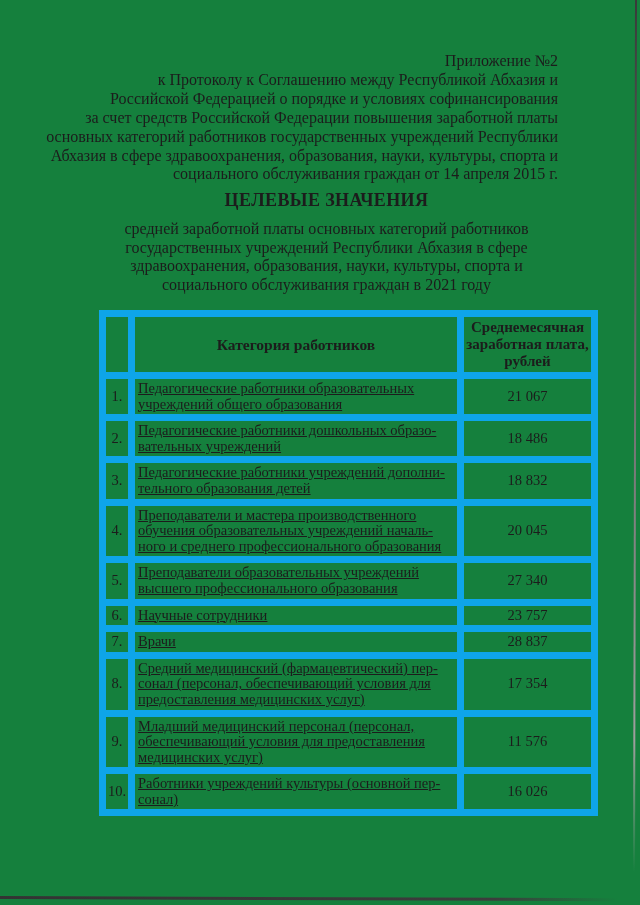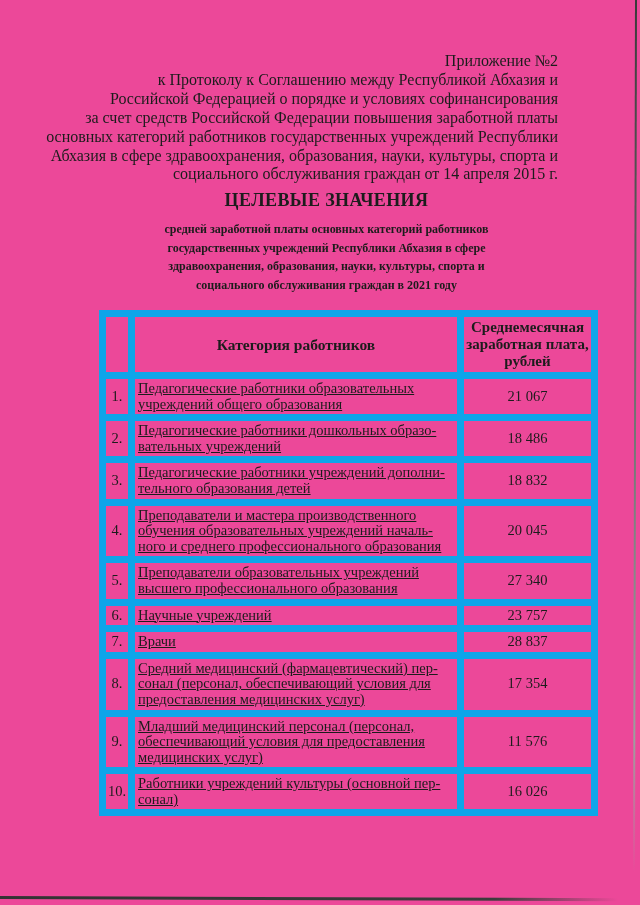--- a/index.html
+++ b/index.html
@@ -5,21 +5,21 @@
   html, body {
     margin: 0;
     padding: 0;
     background: #e9e9e7;
   }
   .page {
     position: relative;
     width: 640px;
     height: 905px;
     margin: 0;
-    background: #ec4899;
+    background: #15803d;
     font-family: "Liberation Serif", "DejaVu Serif", serif;
     color: #1c1c1c;
     overflow: hidden;
   }
   
   .preamble {
     position: absolute;
     top: 52px;
     left: 0;
     right: 82px;
@@ -38,22 +38,22 @@
     font-size: 18px;
     font-weight: bold;
     letter-spacing: 0.4px;
   }
   .doc-subtitle {
     position: absolute;
     top: 220px;
     left: 95px;
     width: 463px;
     text-align: center;
-    font-size: 12px;
-    font-weight: bold;
+    font-size: 16px;
+    font-weight: normal;
     line-height: 18.6px;
     white-space: pre-line;
   }
   
   table.salary-table {
     position: absolute;
     top: 310px;
     left: 99px;
     width: 492px;
     border-collapse: collapse;
@@ -181,21 +181,21 @@
         <td class="sal">20 045</td>
       </tr>
       <tr>
         <td class="num">5.</td>
         <td class="cat">Преподаватели образовательных учреждений
 высшего профессионального образования</td>
         <td class="sal">27 340</td>
       </tr>
       <tr>
         <td class="num">6.</td>
-        <td class="cat">Научные учреждений</td>
+        <td class="cat">Научные сотрудники</td>
         <td class="sal">23 757</td>
       </tr>
       <tr>
         <td class="num">7.</td>
         <td class="cat">Врачи</td>
         <td class="sal">28 837</td>
       </tr>
       <tr>
         <td class="num">8.</td>
         <td class="cat">Средний медицинский (фармацевтический) пер-

